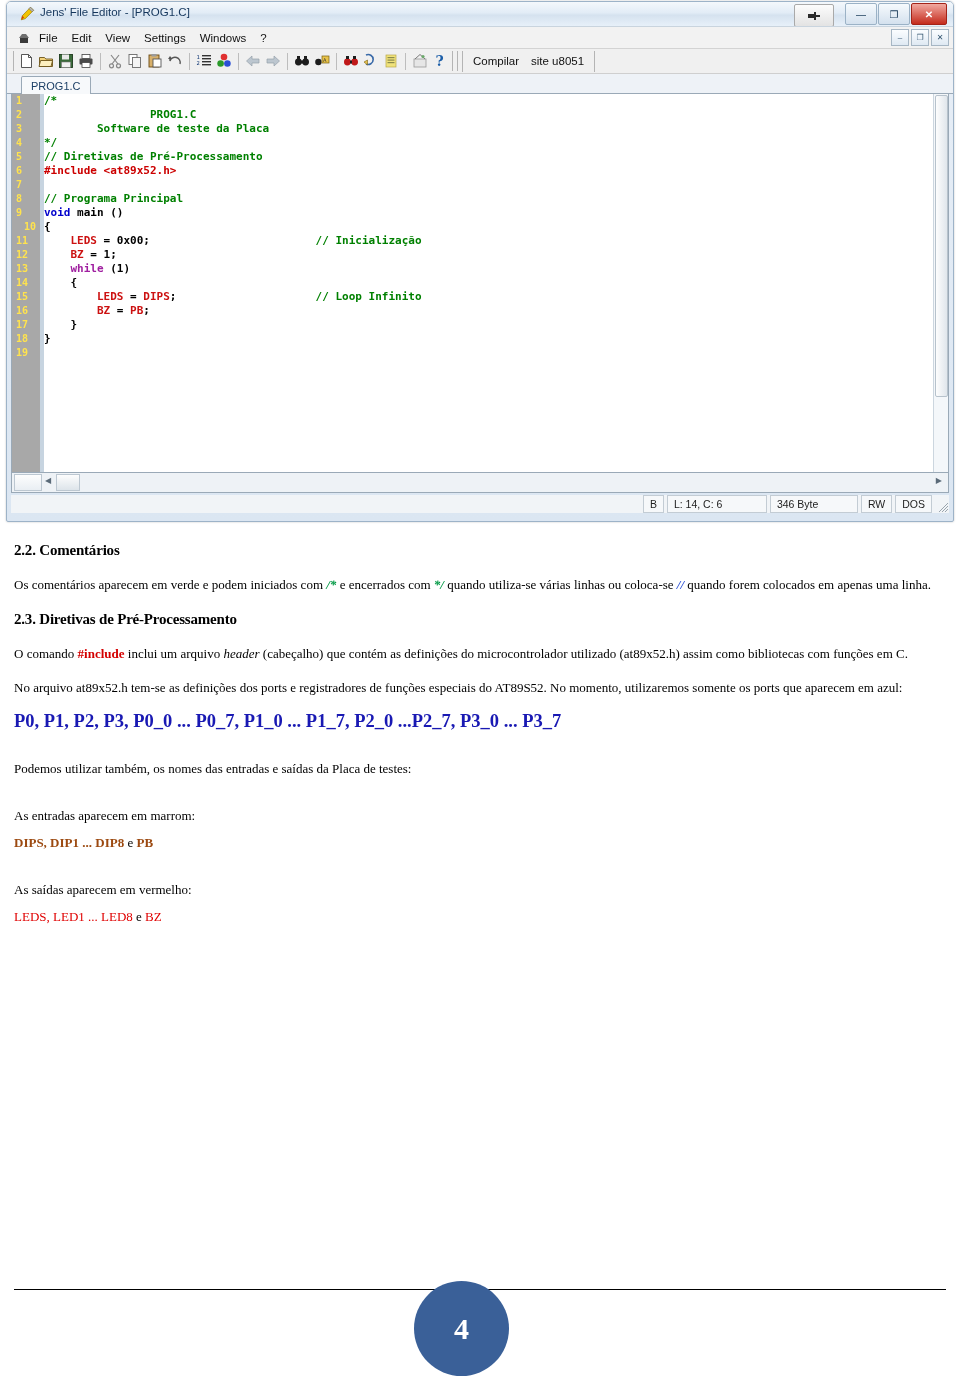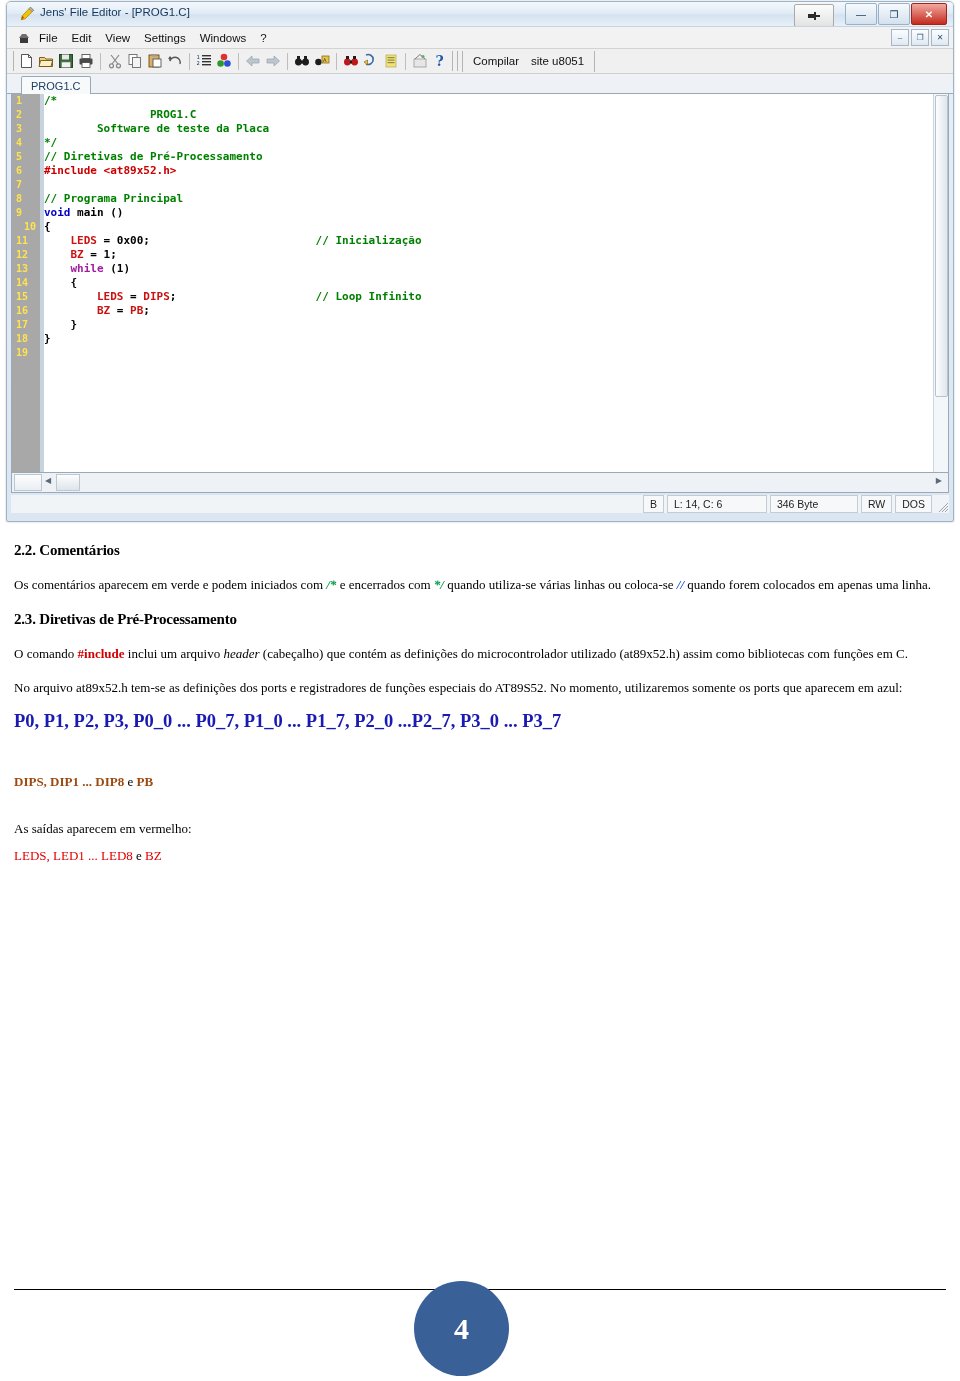--- a/index.html
+++ b/index.html
@@ -444,22 +444,24 @@
     <h3 class="sec">2.3. Diretivas de Pré-Processamento</h3>
 
     <p class="body">
       <span>O comando </span><span class="red-b">#include</span><span> inclui um arquivo </span><span class="ital">header</span><span> (cabeçalho) que contém as definições do microcontrolador utilizado (at89x52.h) assim como bibliotecas com funções em C.</span>
     </p>
 
     <p class="body">No arquivo at89x52.h tem-se as definições dos ports e registradores de funções especiais do AT89S52. No momento, utilizaremos somente os ports que aparecem em azul:</p>
     <div class="ports">P0,  P1,  P2,  P3,   P0_0 ... P0_7,   P1_0 ... P1_7,   P2_0 ...P2_7,   P3_0 ... P3_7</div>
 
     <div class="gap"></div>
+    <p class="body">Podemos utilizar também, os nomes das entradas e saídas da Placa de testes:</p>
 
     <div class="gap"></div>
+    <p class="body" style="margin-bottom:2px">As entradas aparecem em marrom:</p>
     <p class="body">
       <span class="brown">DIPS,  DIP1 ... DIP8</span><span> e </span><span class="brown">PB</span>
     </p>
 
     <div class="gap"></div>
     <p class="body" style="margin-bottom:2px">As saídas aparecem em vermelho:</p>
     <p class="body">
       <span class="redv">LEDS, LED1 ... LED8</span><span> e </span><span class="redv">BZ</span>
     </p>
 

